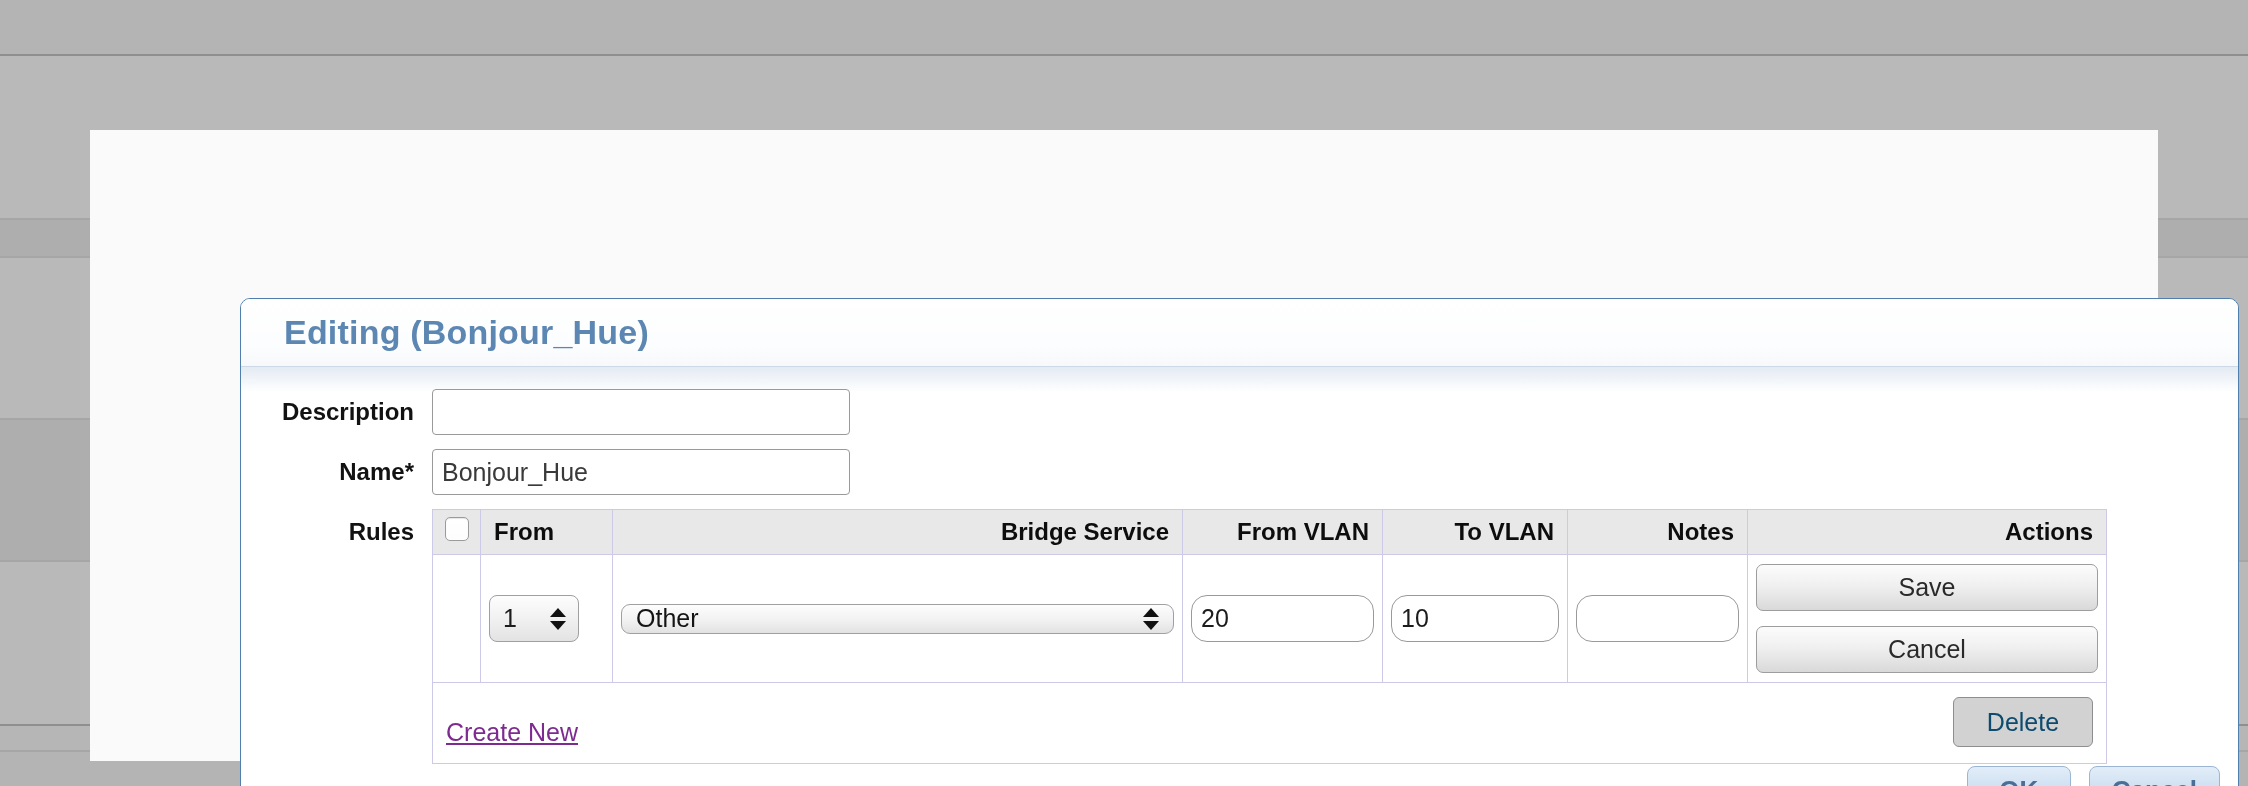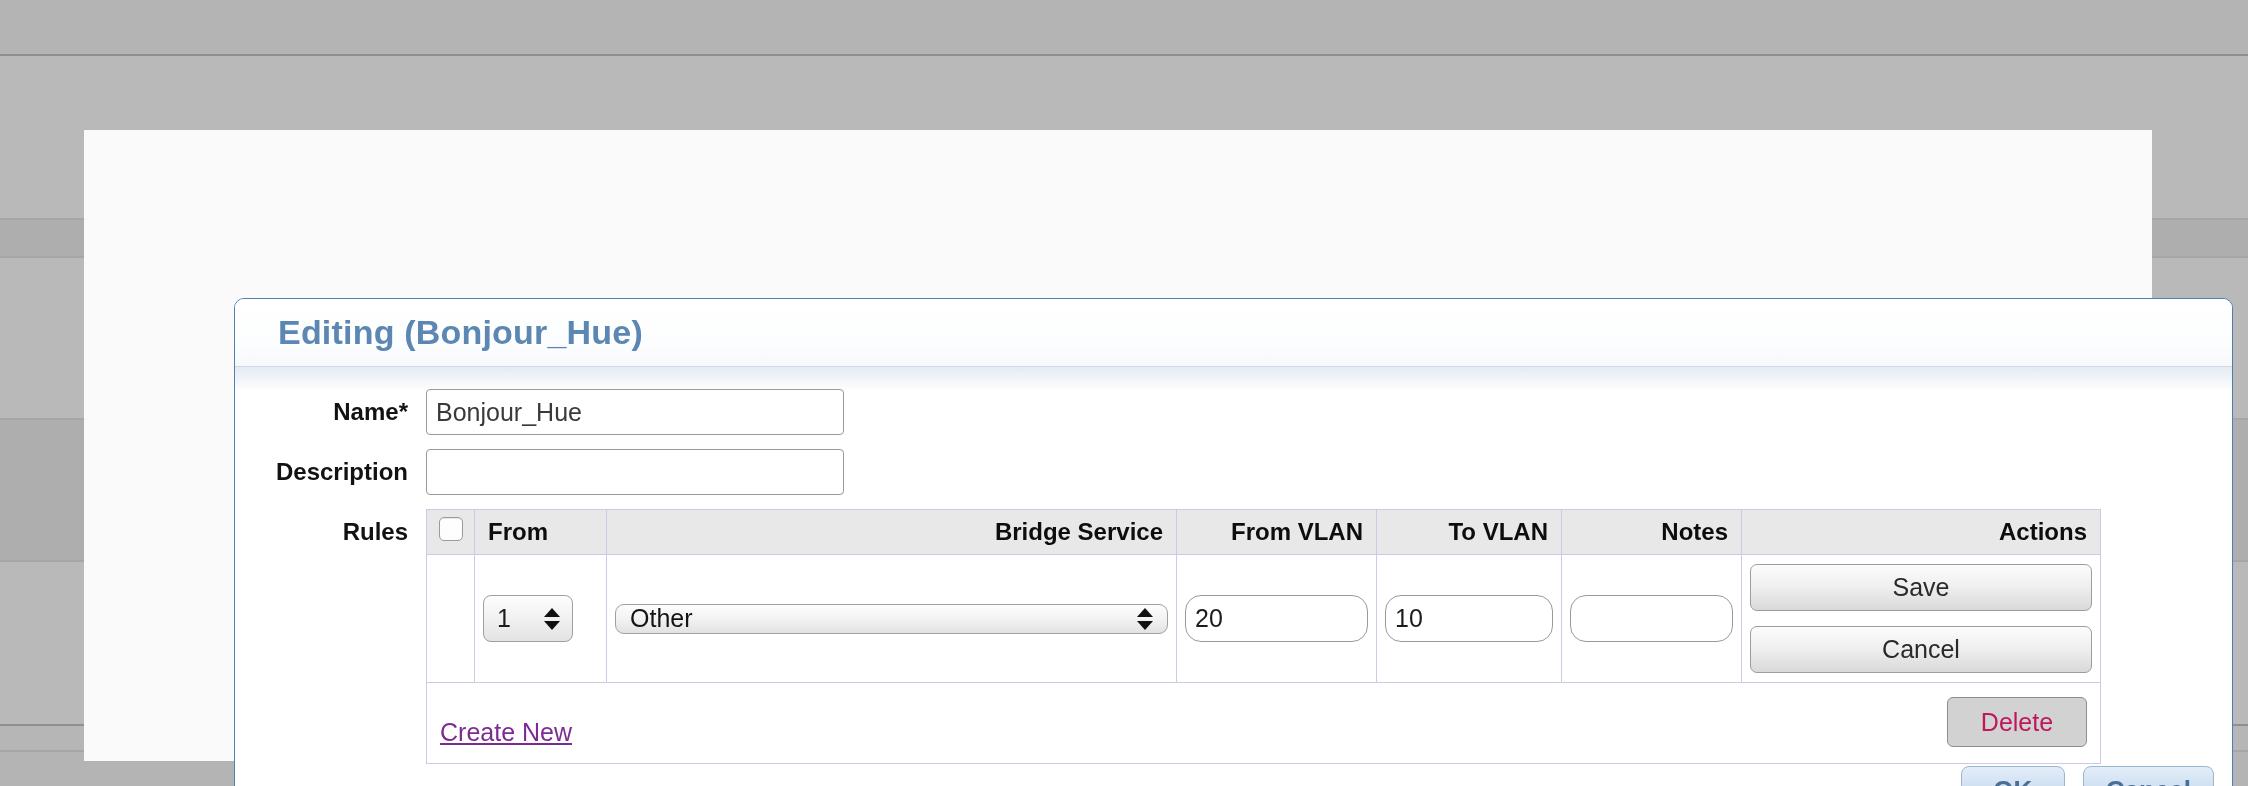--- a/index.html
+++ b/index.html
@@ -35,21 +35,21 @@
   .backdrop-shade {
     position: absolute;
     left: 0;
     right: 0;
     background: #b9b9b9;
   }
 
   
   #modal-sheet {
     position: absolute;
-    left: 84px;
+    left: 90px;
     top: 130px;
     width: 2068px;
     height: 631px;
     background: #fafafa;
     box-sizing: border-box;
   }
 
   
   #edit-panel {
     position: absolute;
@@ -295,21 +295,21 @@
   }
   #delete-button {
     min-width: 140px;
     height: 50px;
     padding: 0 20px;
     border: 1px solid #8e8e8e;
     border-radius: 6px;
     background: #d2d2d2;
     font-family: "Liberation Sans", sans-serif;
     font-size: 25px;
-    color: #be185d;
+    color: #0c4a6e;
     cursor: default;
     box-sizing: border-box;
   }
 
   
   #dialog-buttons {
     position: absolute;
     right: 18px;
     bottom: 18px;
     display: flex;
@@ -353,27 +353,27 @@
 
   <div id="edit-panel">
 
     <div id="panel-header">
       <div id="panel-title">Editing (Bonjour_Hue)</div>
     </div>
 
     <div id="panel-body">
 
       <div class="form-row">
+        <div class="form-label">Description</div>
+        <input class="text-input" type="text" value="" style="">
+      </div>
+
+      <div class="form-row">
         <div class="form-label">Name*</div>
         <input class="text-input" type="text" value="Bonjour_Hue" style="">
-      </div>
-
-      <div class="form-row">
-        <div class="form-label">Description</div>
-        <input class="text-input" type="text" value="" style="">
       </div>
 
       <div class="form-row">
         <div class="form-label">Rules</div>
 
         <div id="rules-table-wrap">
           <table id="rules-table">
             <thead>
               <tr>
                 <th class="col-check">

